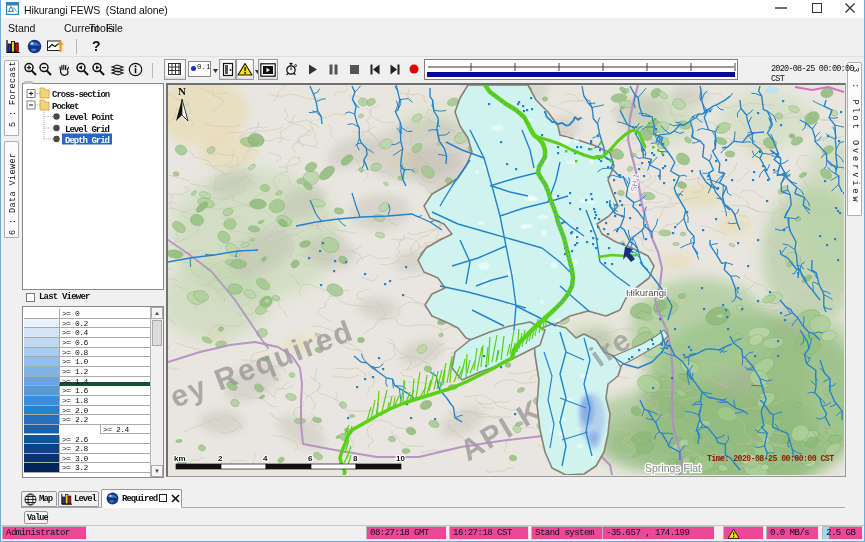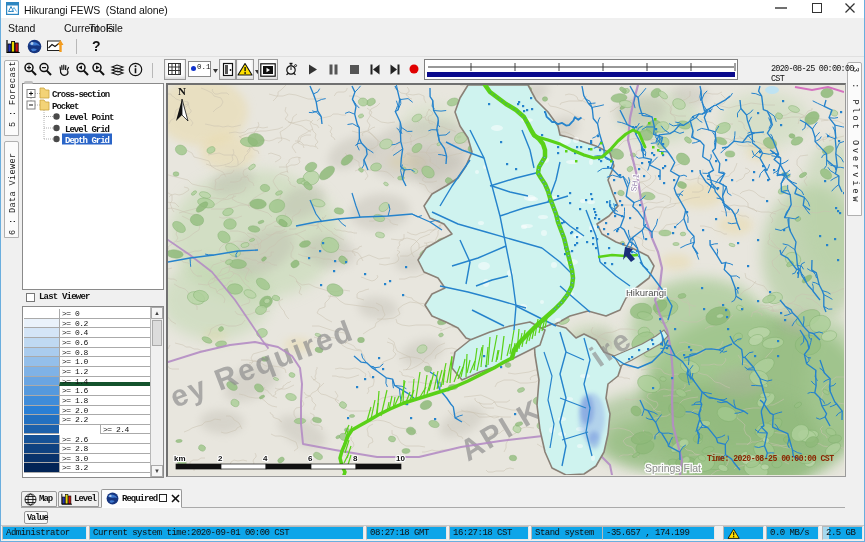--- a/index.html
+++ b/index.html
@@ -1,19 +1,19 @@
 <!DOCTYPE html>
 <html><head><meta charset="utf-8"><style>
 *{margin:0;padding:0;box-sizing:border-box;}
 svg{display:block;}
 html,body{width:865px;height:542px;overflow:hidden;background:#f0f0f0;font-family:"Liberation Sans",sans-serif;}
 #win{position:absolute;left:0;top:0;width:865px;height:542px;background:#f0f0f0;}
 .abs{position:absolute;}
 .mono{font-family:"Liberation Mono",monospace;}
-.cell{position:absolute;top:526px;height:14px;border:1px solid #b8b8b8;border-right-color:#e8e8e8;border-bottom-color:#e8e8e8;font:9px "Liberation Mono",monospace;letter-spacing:-0.5px;color:#111;line-height:13px;padding-left:3px;overflow:hidden;background:#0ea5e9;}
+.cell{position:absolute;top:526px;height:14px;border:1px solid #b8b8b8;border-right-color:#e8e8e8;border-bottom-color:#e8e8e8;font:9px "Liberation Mono",monospace;letter-spacing:-0.5px;color:#111;line-height:13px;padding-left:3px;overflow:hidden;background:#ec4899;}
 .vtab{position:absolute;background:#fbfbfb;border:1px solid #b0b0b0;border-radius:2px 2px 0 0;}
 .vtab span{position:absolute;font:8.5px "Liberation Mono",monospace;letter-spacing:0.4px;color:#222;white-space:nowrap;}
 .tbtn{position:absolute;top:59px;height:21px;border:1px solid #9a9a9a;background:#fdfdfd;box-shadow:inset 0 -2px 3px #d8d8d8;}
 </style></head><body>
 <div id="win">
 
 <div class="abs" style="left:0;top:0;width:865px;height:18px;background:#fff;"></div>
 <div class="abs" style="left:6px;top:2px;width:13px;height:13px;">
       <svg width="13" height="13" viewBox="0 0 13 13">
         <rect x="0.5" y="0.5" width="12" height="12" fill="#fff" stroke="#2e86c1" stroke-width="1.4"></rect>
@@ -1741,21 +1741,20 @@
           <line x1="8" y1="1" x2="1" y2="8" stroke="#111" stroke-width="1.6"></line>
         </svg>
       </span>
 </div>
 <div class="abs" style="left:24px;top:511px;width:24px;height:13px;border:1px solid #999;border-radius:2px;background:#f8f8f8;">
   <span class="abs mono" style="left:2px;top:1px;font-size:8.5px;font-weight:bold;letter-spacing:-1px;color:#111;">Value</span>
 </div>
 
 <div class="abs" style="left:0;top:525px;width:865px;height:1px;background:#c8c8c8;"></div>
 <div class="cell" style="left:2px;width:85px;">Administrator</div>
-<div class="cell" style="left:89px;width:275px;">Current system time:2020-09-01 00:00 CST</div>
 <div class="cell" style="left:366px;width:81px;">08:27:18 GMT</div>
 <div class="cell" style="left:449px;width:80px;">16:27:18 CST</div>
 <div class="cell" style="left:531px;width:72px;">Stand system</div>
 <div class="cell" style="left:602px;width:113px;">-35.657 , 174.199</div>
 <div class="cell" style="left:723px;width:41px;">
       <span style="position:absolute;left:3px;top:1px;">
         <svg width="14" height="12" viewBox="0 0 17 15">
           <path d="M8,1.5 L15,13 L1,13Z" fill="#ffe000" stroke="#111" stroke-width="1.1" stroke-linejoin="round"></path>
           <rect x="7.4" y="5" width="1.4" height="4.2" fill="#111"></rect>
           <circle cx="8.1" cy="11" r="0.9" fill="#111"></circle>

